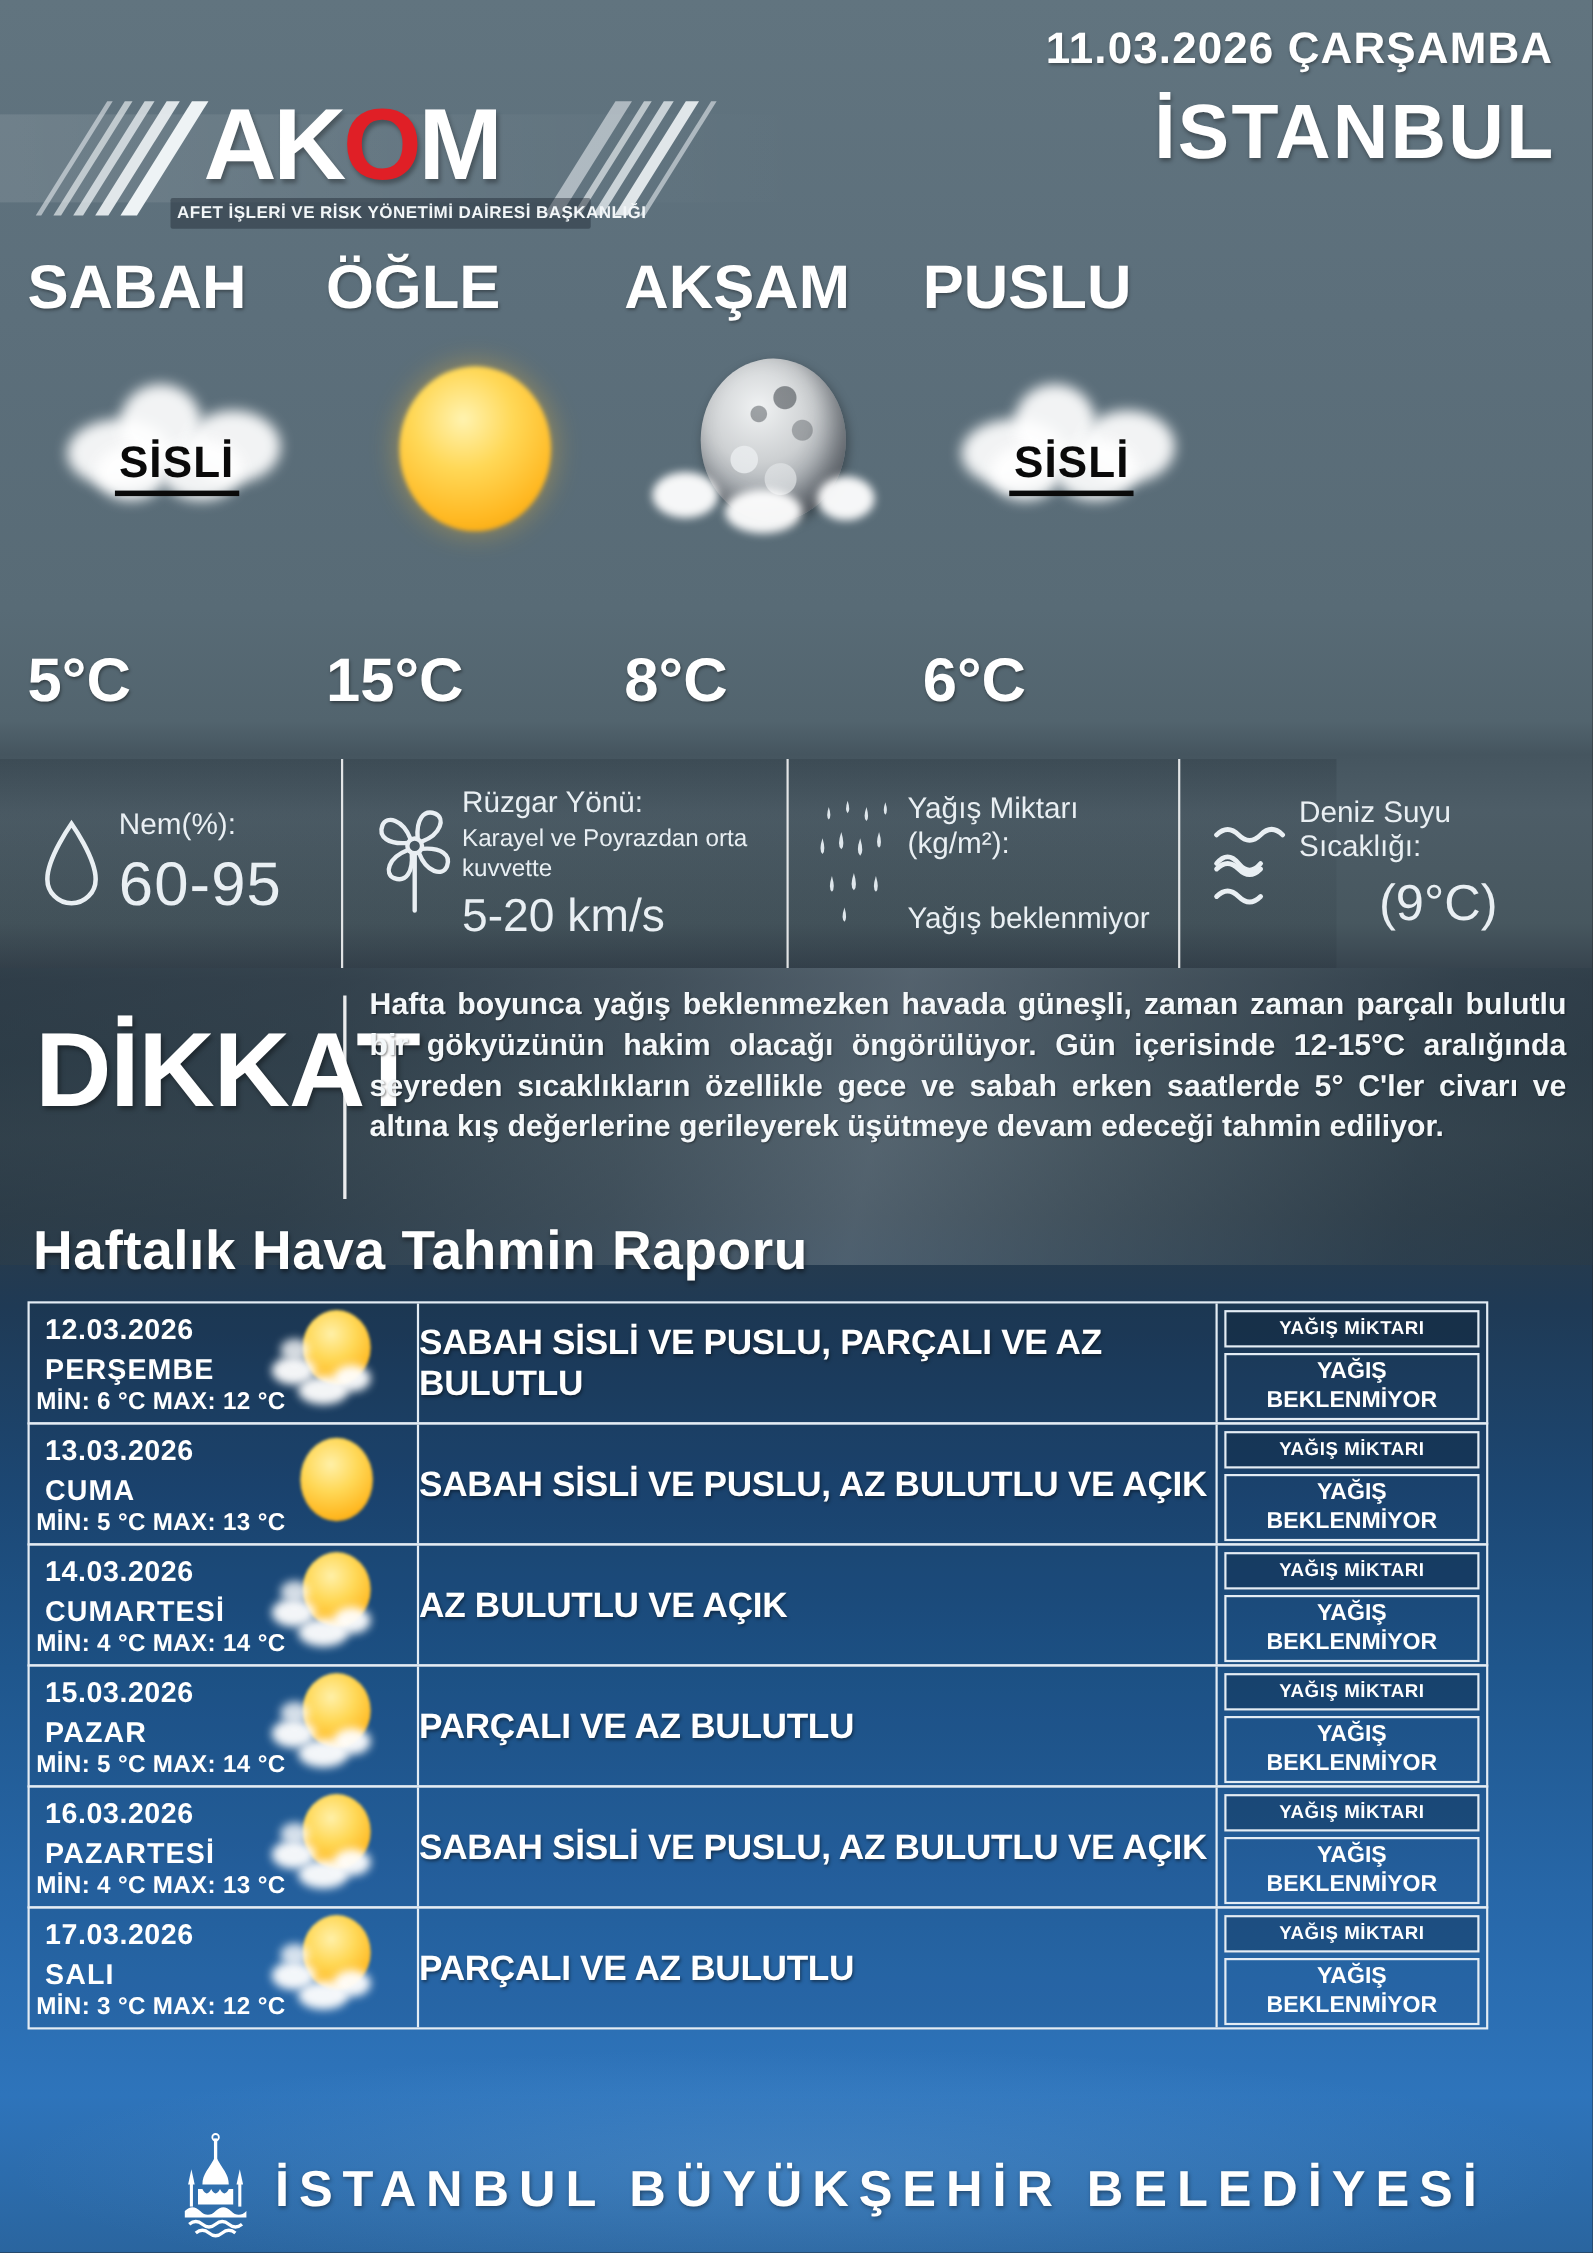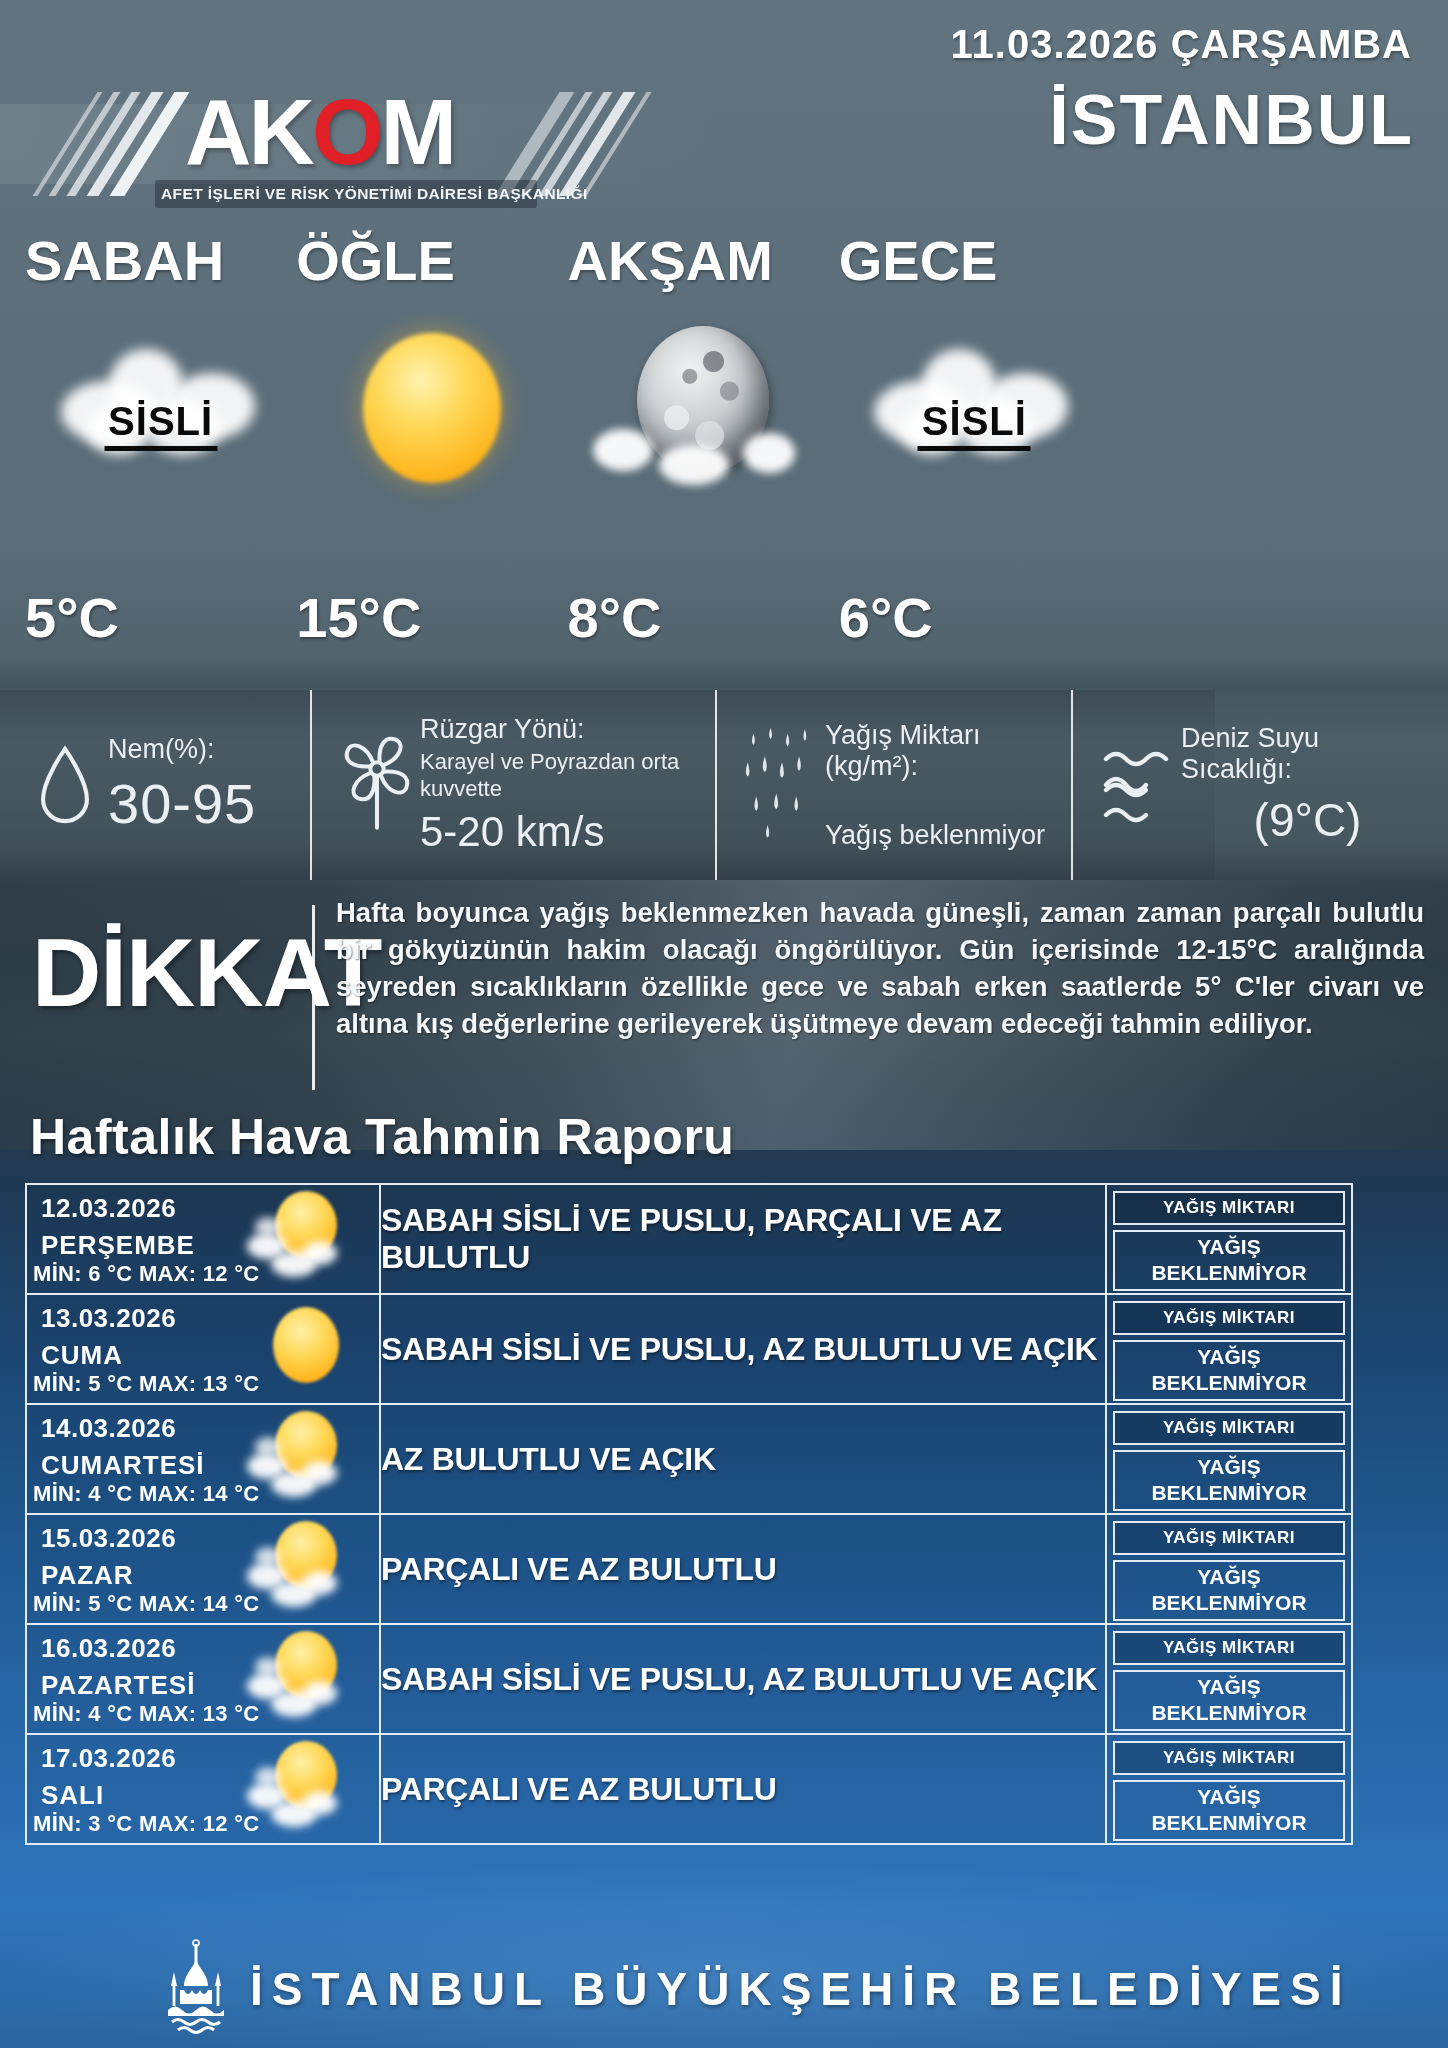--- a/index.html
+++ b/index.html
@@ -197,21 +197,21 @@
         <div class="moon-puffs mini-puffs">
             <i></i>
             <i></i>
             <i></i>
           </div>
       </div>
       <div class="ptemp">8°C</div>
     </div>
 
     <div class="pcol">
-      <div class="pname">GECE</div>
+      <div class="pname">PUSLU</div>
       <div class="picon">
         <div class="cloud">
             <i></i>
             <i></i>
             <i></i>
             <i></i>
             <i></i>
           </div>
         <div class="cond">SİSLİ</div>
       </div>
@@ -222,21 +222,21 @@
   <div class="abs metrics">
 
     <div class="mcell">
       <div class="micon">
         <svg width="62" height="86" viewBox="0 0 24 32">
             <path d="M12 2 C12 2 3.5 14 3.5 21.5 a8.5 8.5 0 0 0 17 0 C20.5 14 12 2 12 2 Z" fill="none" stroke="#e9eff3" stroke-width="1.6"></path>
           </svg>
       </div>
       <div class="mtext">
         <div class="mlabel">Nem(%):</div>
-        <div class="mvalue-big">30-95</div>
+        <div class="mvalue-big">60-95</div>
       </div>
     </div>
 
     <div class="mcell">
       <div class="micon">
         <svg width="86" height="112" viewBox="0 0 64 84" fill="none" stroke="#e9eff3" stroke-width="3" stroke-linecap="round" stroke-linejoin="round">
           <circle cx="32" cy="30" r="5"></circle>
           <path d="M34 25 C33 12 38 5 46 8 C53 11 50 22 37 27"></path>
           <path d="M37 32 C50 31 57 36 54 44 C51 51 40 48 35 35"></path>
           <path d="M30 35 C31 48 26 55 18 52 C11 49 14 38 27 33"></path>

